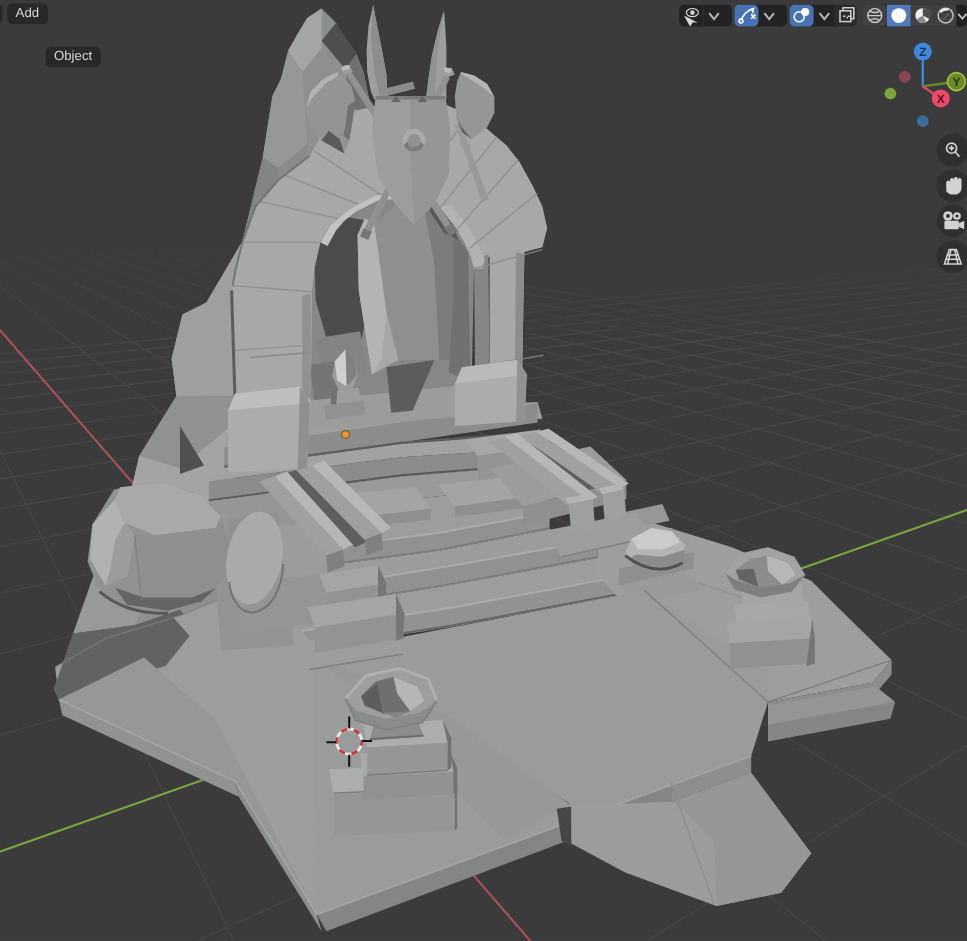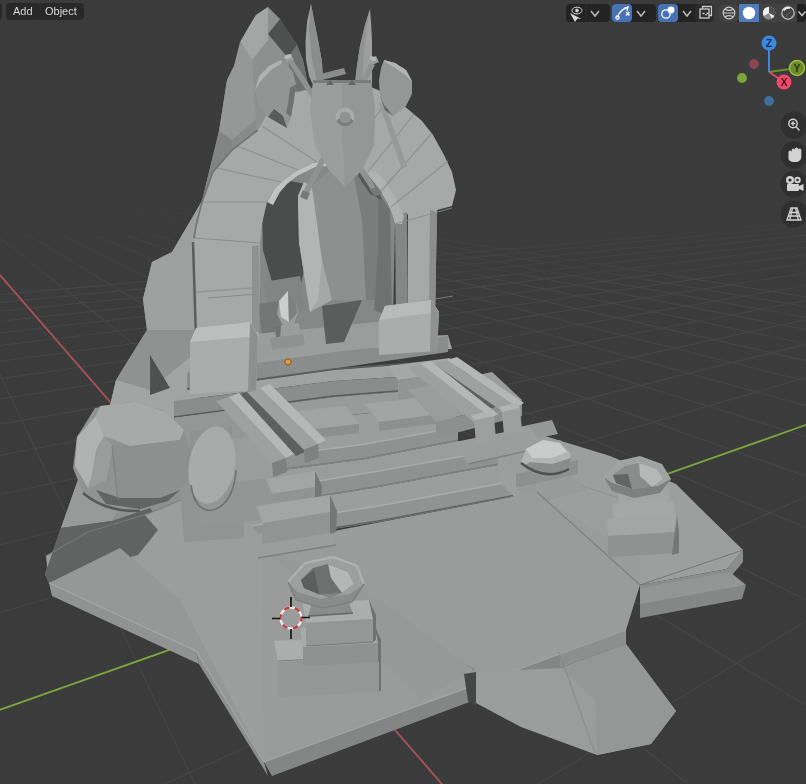--- a/index.html
+++ b/index.html
@@ -252,21 +252,21 @@
 <polygon points="613,475 616,483 632,489 628,474" fill="#626564"></polygon>
 <g transform="translate(291,618)">
 <circle r="10.5" fill="none" stroke="#e8e8e8" stroke-width="2.4"></circle>
 <circle r="10.5" fill="none" stroke="#c23e3e" stroke-width="2.4" stroke-dasharray="5.5 5.5" stroke-dashoffset="2"></circle>
 <path d="M0 -21 V-11 M0 11 V21 M-19 0.5 H-11 M11 -0.5 H19" stroke="#141414" stroke-width="1.7"></path>
 </g>
 <circle cx="288" cy="362" r="3.2" fill="#e8983b" stroke="#7a5a20" stroke-width="1"></circle>
 </svg>
 <div class="btn" style="left:-16px;width:18px;padding:0;"></div>
 <div class="btn" style="left:6px;">Add</div>
-<div class="btn" style="left:38px;">Object</div>
+<div class="btn" style="left:38px;margin-top:36px;">Object</div>
 
 <svg style="position:absolute;left:560px;top:0px;" width="246" height="28" viewBox="0 0 246 28">
 <g>
 <rect x="6" y="4" width="44" height="18" rx="4" fill="#232323"></rect>
 <line x1="26" y1="4" x2="26" y2="22" stroke="#2e2e2e" stroke-width="1"></line>
 <path d="M31 11 l4 5 4-5" stroke="#b8b8b8" stroke-width="1.6" fill="none"></path>
 <g stroke="#d8d8d8" fill="none">
 <ellipse cx="17" cy="10.5" rx="5" ry="3.4"></ellipse>
 <circle cx="17" cy="10.5" r="1.4" fill="#d8d8d8"></circle>
 <path d="M10 13 l5 9 2.5-3.5 4 .5 z" fill="#d8d8d8" stroke="none"></path>

